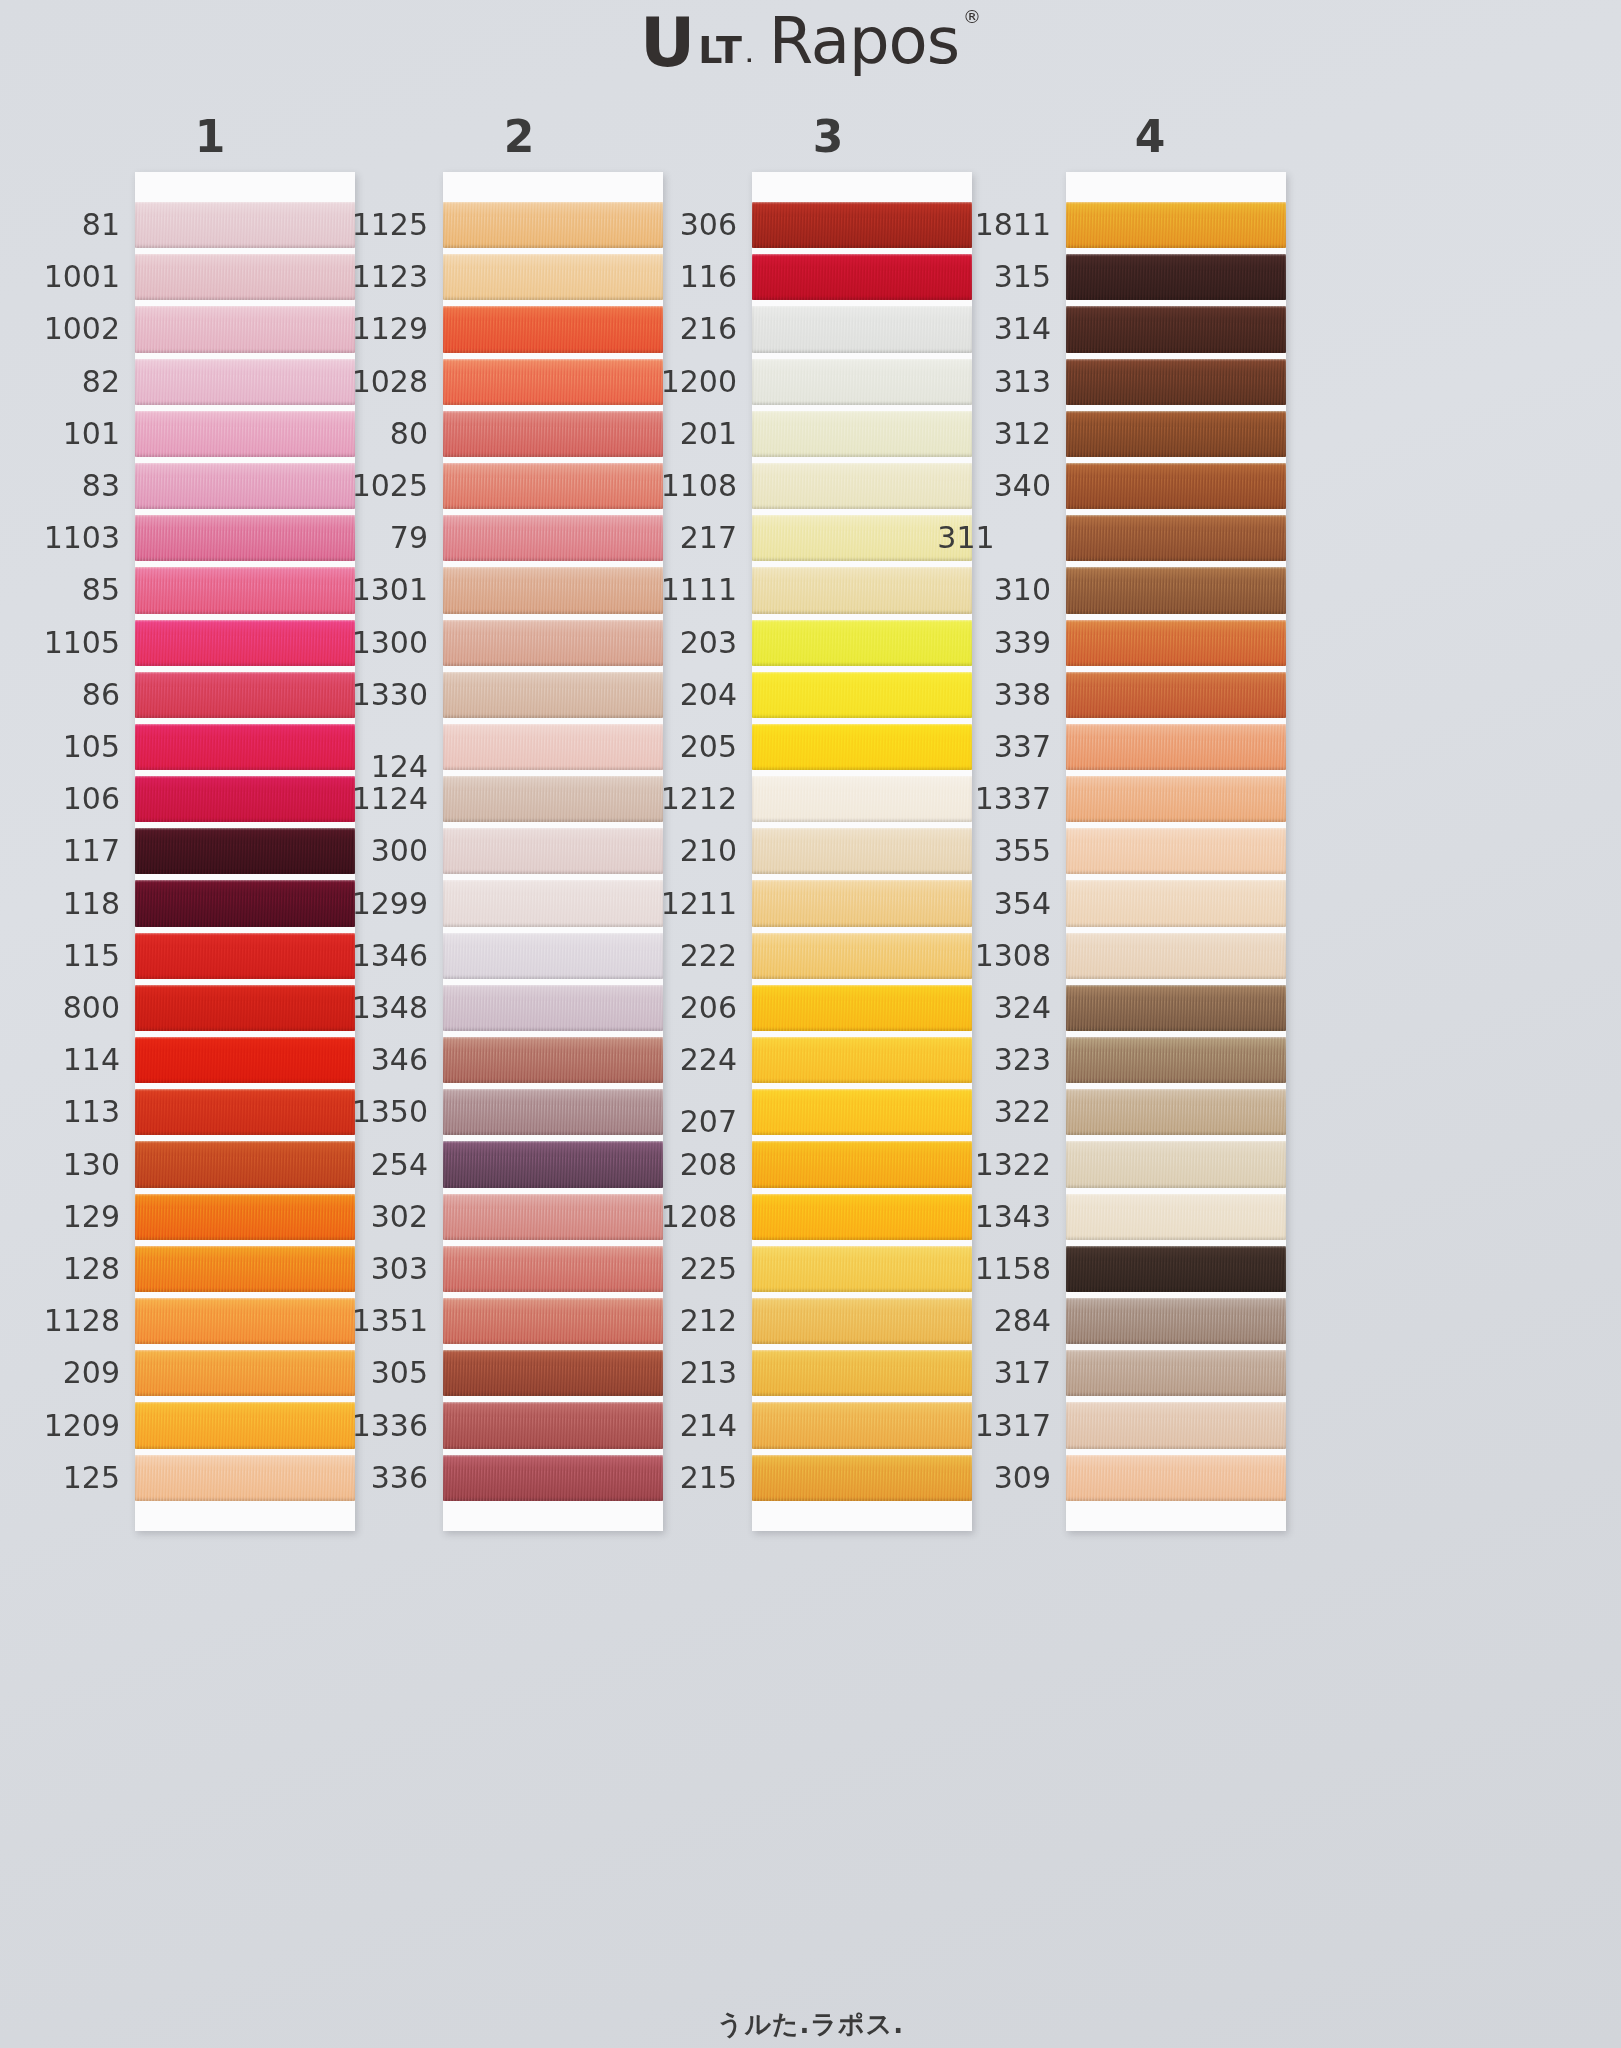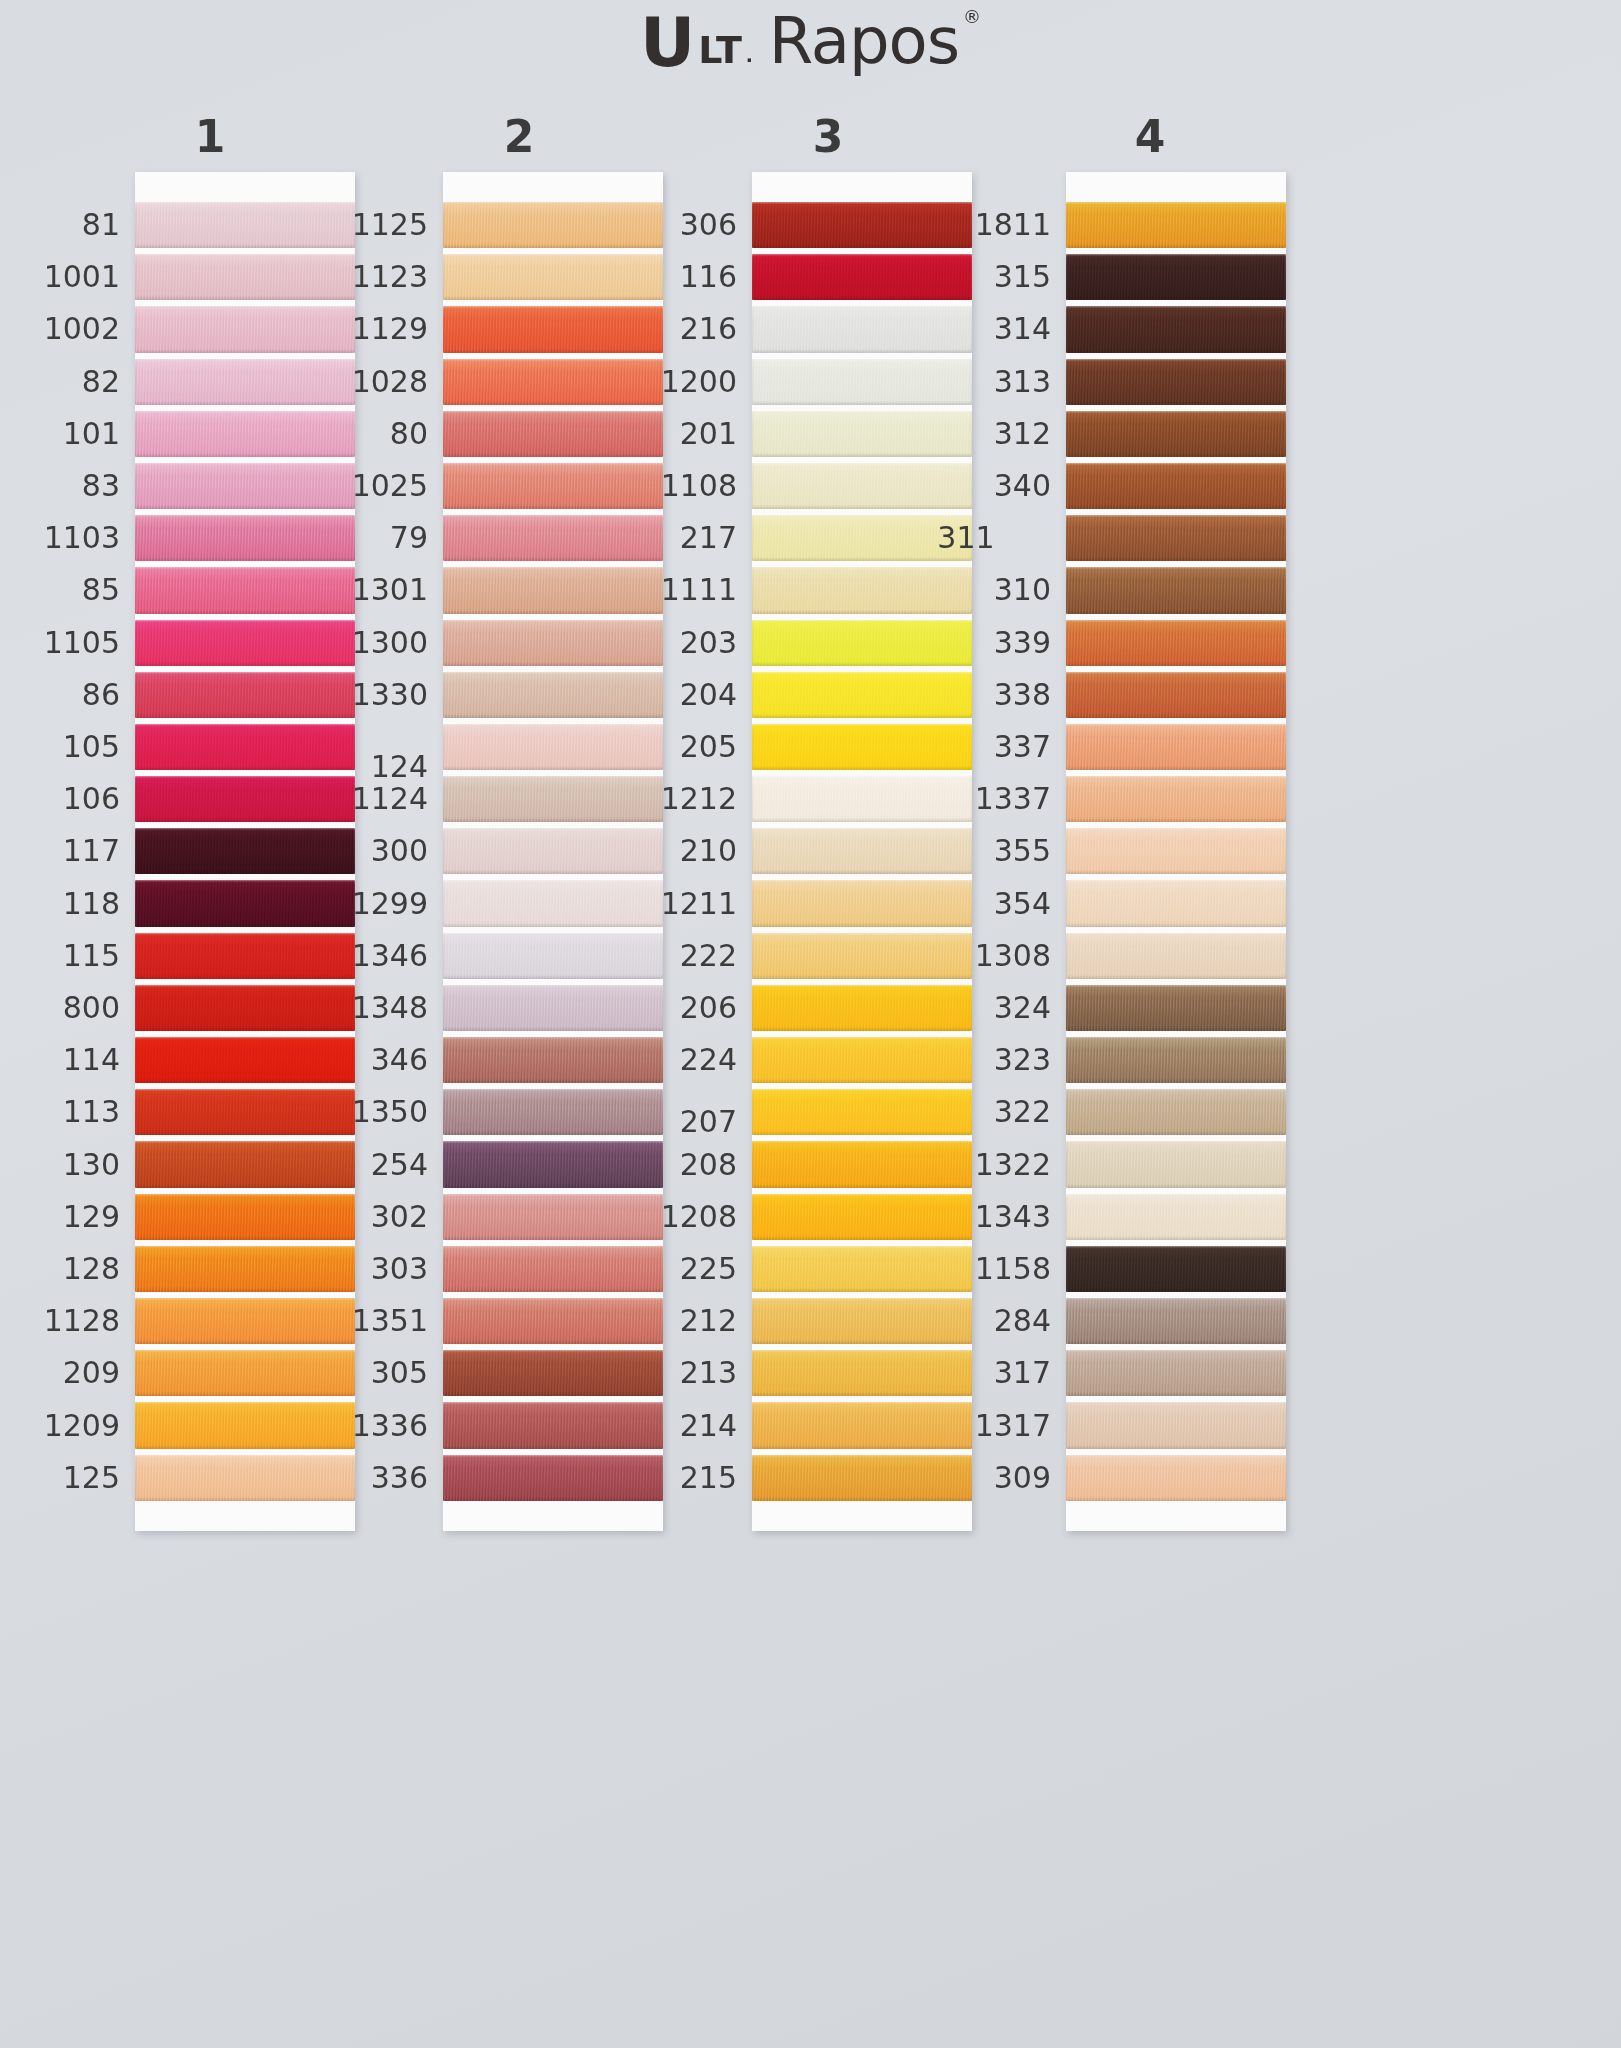--- a/index.html
+++ b/index.html
@@ -579,14 +579,15 @@
           <div class="label" style="top: 991.8px;">1343</div>
           <div class="label" style="top: 1044px;">1158</div>
           <div class="label" style="top: 1096.2px;">284</div>
           <div class="label" style="top: 1148.4px;">317</div>
           <div class="label" style="top: 1200.6px;">1317</div>
           <div class="label" style="top: 1252.8px;">309</div>
         </div>
       </div>
     </div>
 
+  <div id="footer">うルた.ラポス.</div>
 
 </div>
 
 </body></html>

